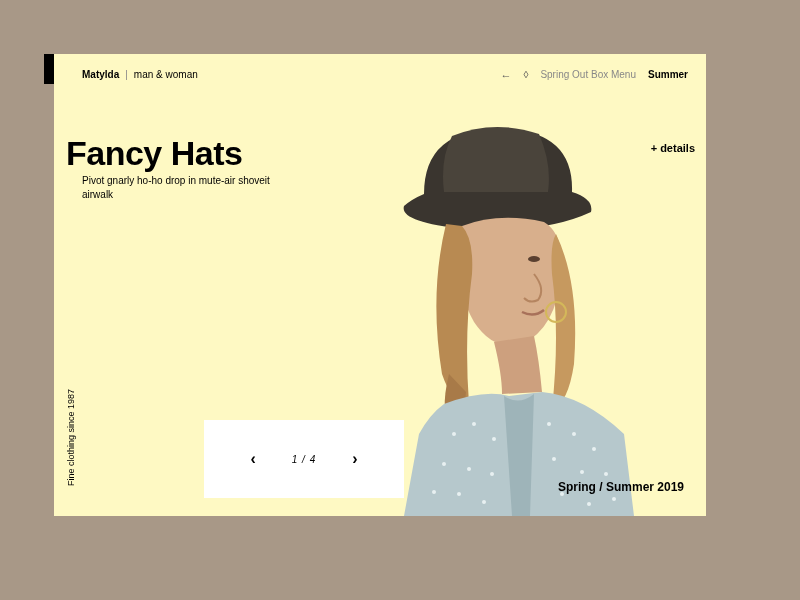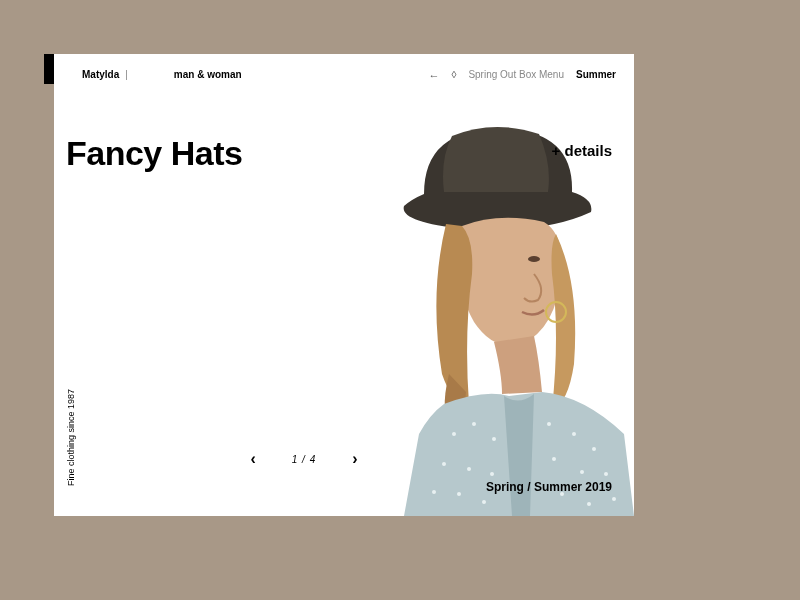--- a/index.html
+++ b/index.html
@@ -6,55 +6,55 @@
   body {
     width: 800px; height: 600px;
     background: #a89887;
     font-family: -apple-system, "Helvetica Neue", Arial, sans-serif;
     overflow: hidden;
     position: relative;
   }
   .frame {
     position: absolute;
     top: 54px; left: 54px;
-    width: 580px; height: 462px;
-    background: #ffffff;
+    width: 652px; height: 462px;
+    background: #fef9c3;
     overflow: hidden;
   }
   .black-accent {
     position: absolute;
     top: 54px; left: 44px;
     width: 10px; height: 30px;
     background: #000;
   }
   .header {
     position: absolute;
     top: 14px; left: 28px; right: 18px;
     display: flex; align-items: center;
     justify-content: space-between;
     font-size: 10px;
   }
   .brand { font-weight: 700; display: flex; align-items: center; gap: 6px; }
   .brand-sep { font-weight: 400; color: #888; }
-  .brand-tag { font-weight: 700; margin-left: 40px; }
+  .brand-tag { font-weight: 400; }
   .nav-right { display: flex; align-items: center; gap: 12px; color: #888; }
   .nav-right .gh { color: #000; font-weight: 600; }
   .arrow-left-icon { font-size: 11px; color: #555; }
   .flame-icon { font-size: 10px; color: #555; }
   .hero-title {
     position: absolute; top: 80px; left: 12px;
     font-size: 34px; font-weight: 800; letter-spacing: -0.5px;
   }
   .hero-sub {
     position: absolute; top: 120px; left: 28px;
     font-size: 10px; line-height: 1.4; max-width: 210px;
   }
   .details-link {
-    position: absolute; top: 88px; right: 22px;
-    font-size: 15px; font-weight: 700;
+    position: absolute; top: 88px; right: 11px;
+    font-size: 11px; font-weight: 700;
   }
   .tagline {
     position: absolute; left: 22px; bottom: 30px;
     transform: rotate(-90deg); transform-origin: left bottom;
     font-size: 9px; color: #000;
   }
   .season {
     position: absolute; right: 22px; bottom: 22px;
     font-size: 12px; font-weight: 600;
   }
@@ -137,20 +137,21 @@
       <circle cx="220" cy="385" r="2"></circle>
         <circle cx="248" cy="398" r="2"></circle>
         <circle cx="272" cy="400" r="2"></circle>
       <circle cx="228" cy="420" r="2"></circle>
         <circle cx="255" cy="430" r="2"></circle>
         <circle cx="280" cy="425" r="2"></circle>
     </g>
   </svg>
 
   <div class="hero-title">Fancy Hats</div>
+  <div class="hero-sub">Pivot gnarly ho-ho drop in mute-air shoveit airwalk</div>
   <div class="details-link">+ details</div>
 
   <div class="pager">
     <span class="chev">‹</span>
     <span class="count">1 / 4</span>
     <span class="chev">›</span>
   </div>
 
   <div class="tagline">Fine clothing since 1987</div>
   <div class="season">Spring / Summer 2019</div>

